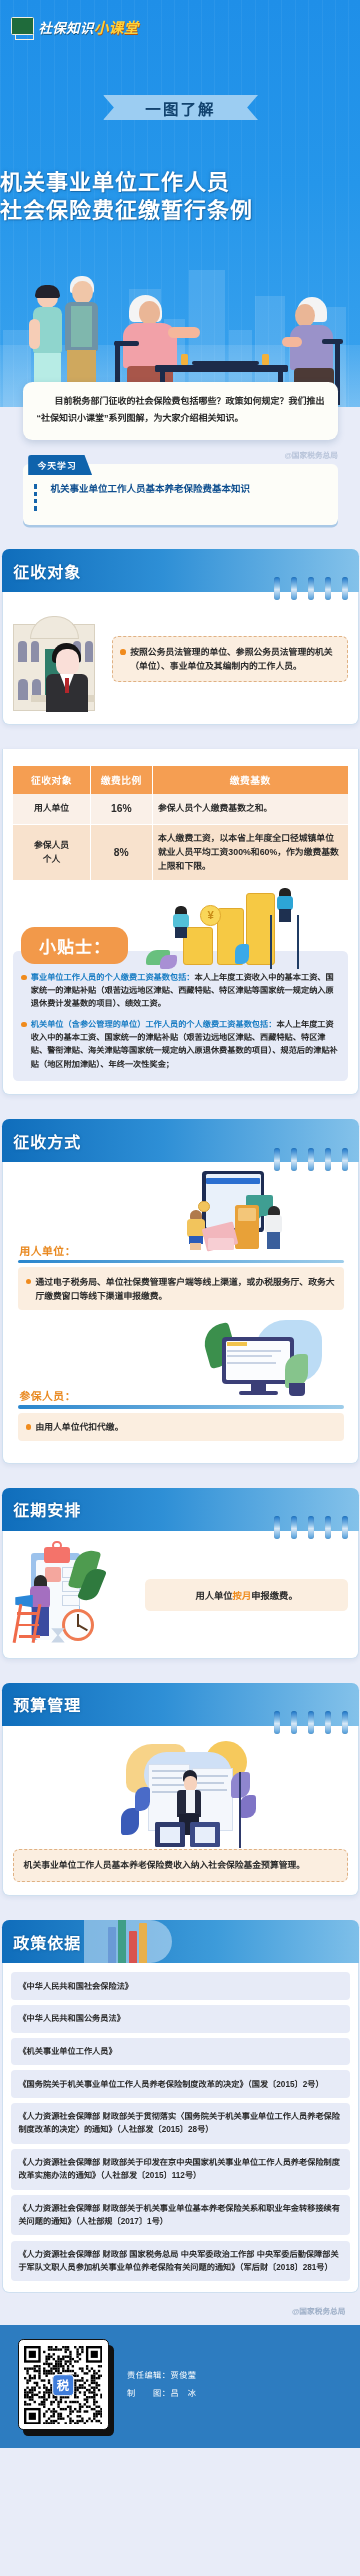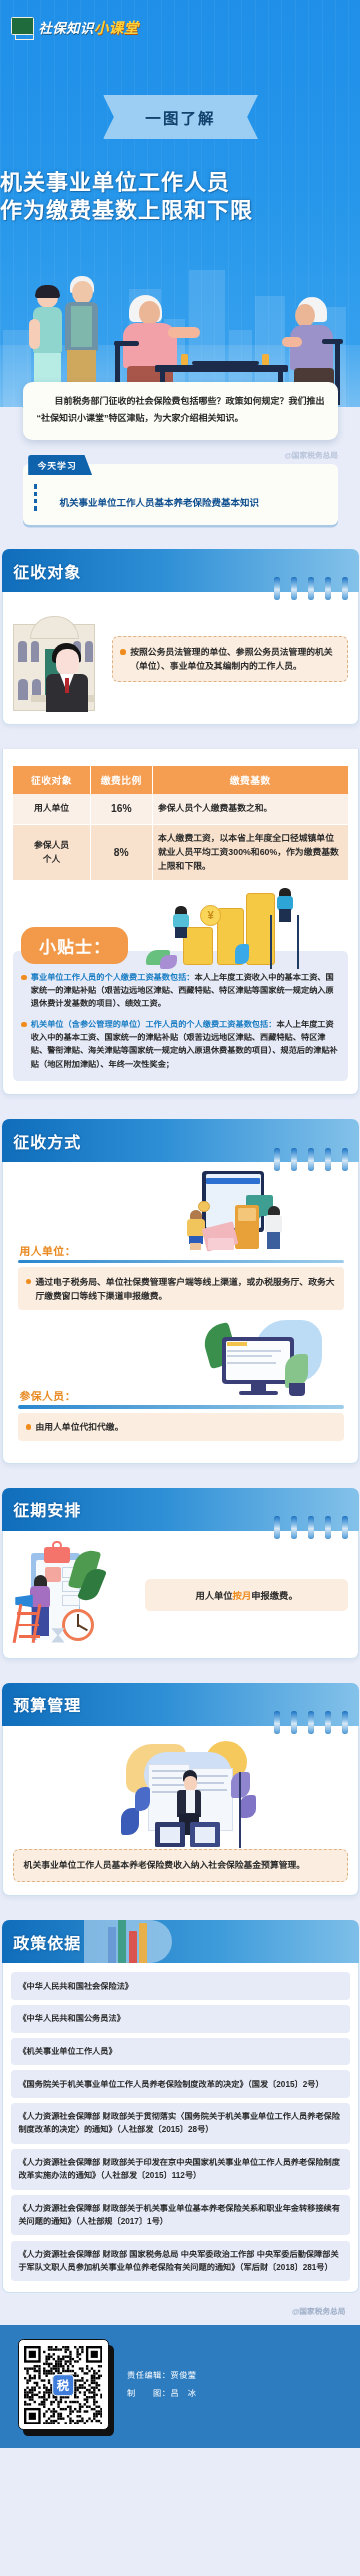--- a/index.html
+++ b/index.html
@@ -42,21 +42,21 @@
   .brand-a {
     font-size: 13.4px; font-weight: bold; color: #fff; font-style: italic;
     letter-spacing: 0.5px; text-shadow: 0.5px 0.5px 0 #15557f;
   }
   .brand-b {
     font-size: 14.4px; font-weight: bold; color: #ffd23a; font-style: italic;
     letter-spacing: 0.5px; text-shadow: 0.5px 0.5px 0 #b5520a;
   }
   .ribbon {
     position: absolute; top: 95px; left: 50%; transform: translateX(-50%);
-    width: 155px; height: 44px; background: #9ccdf2; z-index: 3;
+    width: 155px; height: 25px; background: #9ccdf2; z-index: 3;
     clip-path: polygon(0 0, 100% 0, 93% 50%, 100% 100%, 0 100%, 7% 50%);
     display: flex; align-items: center; justify-content: center;
   }
   .ribbon span {
     font-size: 15.5px; font-weight: bold; color: #12436f; letter-spacing: 2.1px;
   }
   .hero-title {
     position: absolute; top: 169px; left: 0; right: 0; z-index: 3;
   }
   .hero-title div {
@@ -101,21 +101,21 @@
     position: relative; background: #fdfdf8; border-radius: 6.2px;
     padding: 17.5px 9.3px 14.4px 11.3px; box-shadow: 0 2.6px 0 #a9c8e6;
     min-height: 58px;
   }
   .today-tab {
     position: absolute; top: -9.3px; left: 5.2px; background: #0f63ac;
     color: #fff; font-size: 8.8px; font-weight: bold; letter-spacing: 1px;
     padding: 3.6px 15.5px 3.6px 9.3px; border-radius: 3.1px 3.1px 0 0;
     clip-path: polygon(0 0, 88% 0, 100% 100%, 0 100%);
   }
-  .today-body { display: flex; align-items: flex-end; gap: 22px; }
+  .today-body { display: flex; align-items: flex-start; gap: 13px; }
   .dotcol { display: flex; flex-direction: column; gap: 2.6px; padding-top: 2.6px; }
   .dotcol i { width: 3.1px; height: 4.6px; background: #1464ab; display: block; }
   .today-text {
     font-size: 9.5px; font-weight: bold; color: #0f4f8f; line-height: 1.5;
   }
 
   
   .section { margin: 24px 2px 0; position: relative; }
   .sec-head {
     background: linear-gradient(90deg, #0f6dbb 0%, #2e8fd6 45%, #84c2ea 100%);
@@ -332,27 +332,27 @@
         <span class="brand-b">小课堂</span>
       </div>
     </div>
 
     <div class="ribbon">
       <span>一图了解</span>
     </div>
 
     <div class="hero-title">
       <div>机关事业单位工作人员</div>
-      <div>作为缴费基数上限和下限</div>
+      <div>社会保险费征缴暂行条例</div>
     </div>
   </div>
 
   <div class="intro-wrap">
     <div class="intro-card">
-      <p>目前税务部门征收的社会保险费包括哪些？政策如何规定？我们推出“社保知识小课堂”特区津贴，为大家介绍相关知识。</p>
+      <p>目前税务部门征收的社会保险费包括哪些？政策如何规定？我们推出“社保知识小课堂”系列图解，为大家介绍相关知识。</p>
     </div>
   </div>
   <div class="watermark">@国家税务总局</div>
 
   <div class="today-wrap">
     <div class="today-card">
       <div class="today-tab">今天学习</div>
       <div class="today-body">
         <div class="dotcol">
           <i></i>

